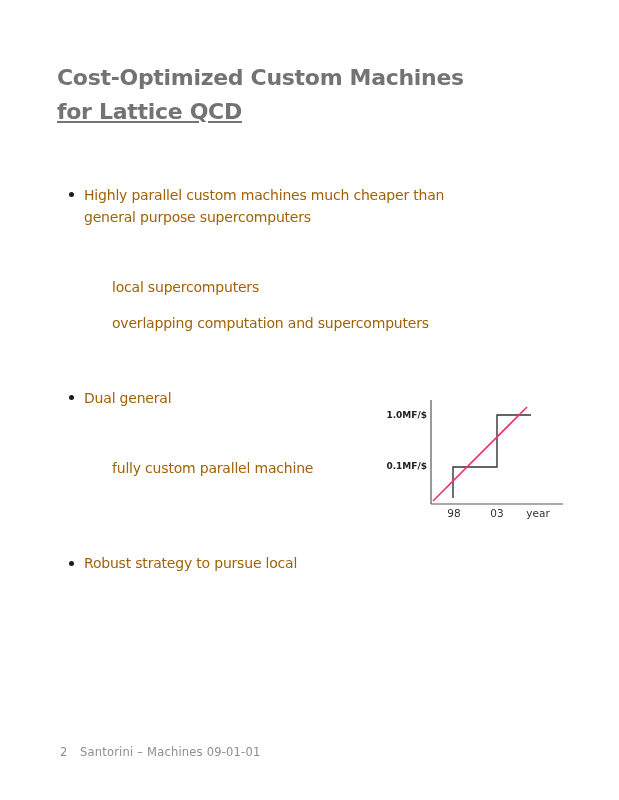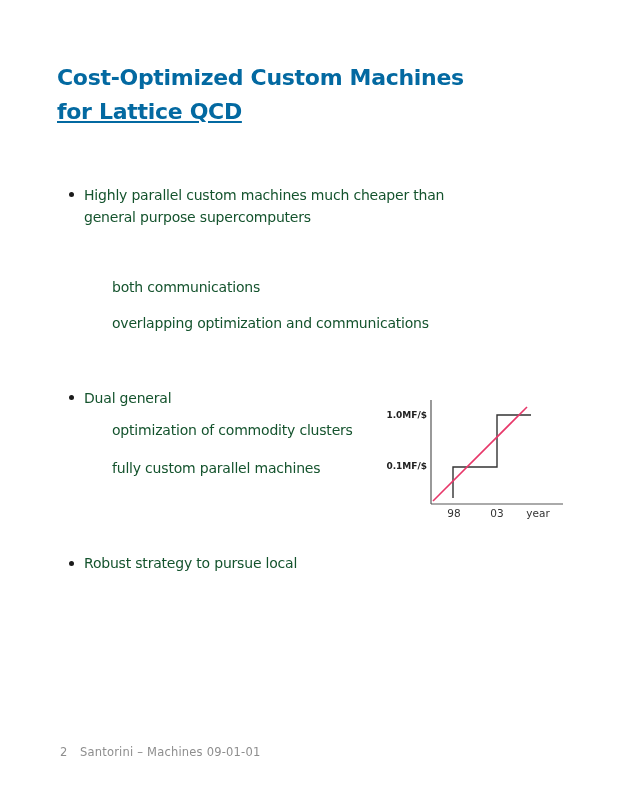--- a/index.html
+++ b/index.html
@@ -12,30 +12,30 @@
     font-family: "DejaVu Sans", "Liberation Sans", sans-serif;
     color: #1b1b1b;
   }
   .abs { position: absolute; }
   .title-line {
     left: 57px;
     font-size: 22px;
     font-weight: bold;
     line-height: 22px;
     letter-spacing: -0.3px;
-    color: #0369a1;
+    color: #737373;
     white-space: nowrap;
   }
   .body-line {
     left: 84px;
     font-size: 14px;
     line-height: 22px;
     letter-spacing: -0.2px;
     white-space: nowrap;
-    color: #14532d;
+    color: #a16207;
   }
   .sub-line { left: 112px; }
   .bullet-dot {
     width: 5px; height: 5px;
     background: #1b1b1b;
     border-radius: 50%;
     left: 69px;
   }
   .footer {
     font-size: 11.5px;
@@ -54,27 +54,26 @@
 <div class="slide">
 
   <div class="abs title-line" style="top:67px;">Cost-Optimized Custom Machines</div>
   <div class="abs title-line" style="top:101px;text-decoration:underline;">for Lattice QCD</div>
 
   <div class="abs bullet-dot" style="top:192px;"></div>
   <div class="abs body-line" style="top:184px;">
     <span style="display:block;">Highly parallel custom machines much cheaper than</span>
     <span style="display:block;">general purpose supercomputers</span>
   </div>
-  <div class="abs body-line sub-line" style="top:276px;">both communications</div>
-  <div class="abs body-line sub-line" style="top:312px;">overlapping optimization and communications</div>
+  <div class="abs body-line sub-line" style="top:276px;">local supercomputers</div>
+  <div class="abs body-line sub-line" style="top:312px;">overlapping computation and supercomputers</div>
 
   <div class="abs bullet-dot" style="top:395px;"></div>
   <div class="abs body-line" style="top:387px;">Dual general</div>
-  <div class="abs body-line sub-line" style="top:419px;">optimization of commodity clusters</div>
-  <div class="abs body-line sub-line" style="top:457px;">fully custom parallel machines</div>
+  <div class="abs body-line sub-line" style="top:457px;">fully custom parallel machine</div>
 
   <svg class="abs chart-svg" width="192" height="136" style="left: 378px; top: 392px;">
       <line x1="53" y1="8" x2="53" y2="112" stroke="#565656" stroke-width="1.2"></line>
       <line x1="53" y1="112" x2="185" y2="112" stroke="#565656" stroke-width="1.2"></line>
       <polyline points="75,106 75,75 119,75 119,23 153,23" fill="none" stroke="#333333" stroke-width="1.4"></polyline>
       <polyline points="55,109 149,15" fill="none" stroke="#e73769" stroke-width="1.6"></polyline>
       <text x="49" y="26" text-anchor="end" font-size="9" font-weight="bold" fill="#222222">1.0MF/$</text>
       <text x="49" y="77" text-anchor="end" font-size="9" font-weight="bold" fill="#222222">0.1MF/$</text>
       <text x="76" y="125" text-anchor="middle" font-size="10.5" font-weight="normal" fill="#333333">98</text>
       <text x="119" y="125" text-anchor="middle" font-size="10.5" font-weight="normal" fill="#333333">03</text>

